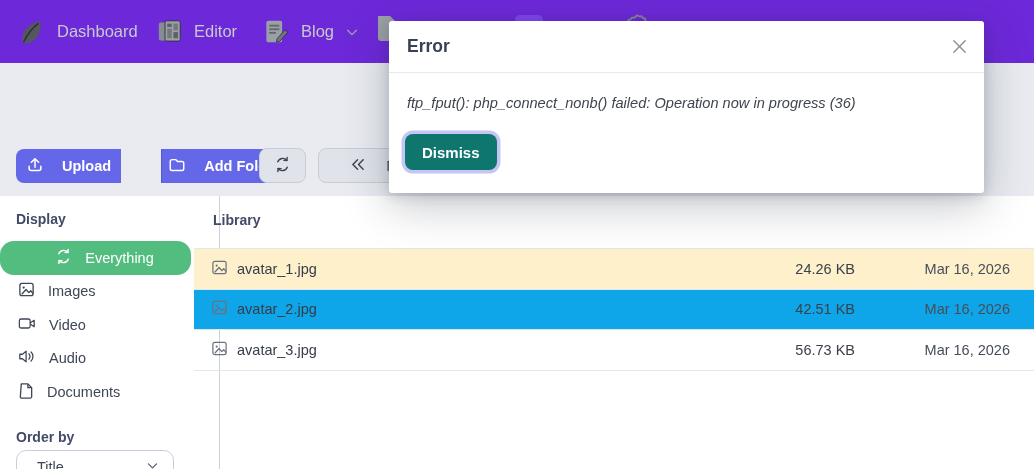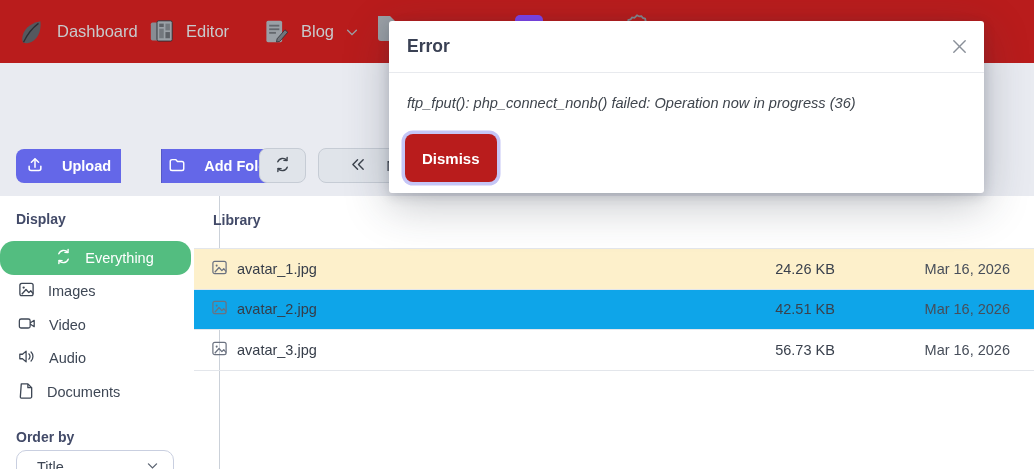--- a/index.html
+++ b/index.html
@@ -1,20 +1,20 @@
 <!DOCTYPE html>
 <html><head>
 <meta charset="utf-8">
 <style>
   * { box-sizing: border-box; margin: 0; padding: 0; }
   html,body { width:1034px; height:469px; overflow:hidden; }
   body { position:relative; background:#e9ebf1; font-family:"Liberation Sans", sans-serif; }
 
   
-  .nav { position:absolute; top:0; left:0; width:1034px; height:63px; background:#b91c1c; z-index:5; }
+  .nav { position:absolute; top:0; left:0; width:1034px; height:63px; background:#6d28d9; z-index:5; }
   .nav-item { position:absolute; top:0; height:63px; display:flex; align-items:center; gap:11px;
               color:#c8cacc; font-size:16.5px; cursor:pointer; }
   .nav-item svg { display:block; }
   .nav-partial { position:absolute; top:12px; }
 
   
   .toolbar-area { position:absolute; top:63px; left:0; width:1034px; height:133px; background:#e9ebf1; }
   .btn { position:absolute; display:flex; align-items:center; justify-content:center; gap:18px;
          font-size:14.5px; font-weight:700; cursor:pointer; border:none; }
   .btn-primary { background:#6467e8; color:#fff; height:34px; top:86px; }
@@ -43,51 +43,51 @@
                     cursor:pointer; }
 
   .main { position:absolute; top:0; left:194px; width:840px; height:273px; }
   .library-title { position:absolute; left:19px; top:16px; font-size:14px; font-weight:700; color:#424a68; }
   .table { position:absolute; top:52px; left:0; width:840px; border-top:1px solid #e3e6eb; }
   .trow { height:40.5px; display:flex; align-items:center; padding:0 24px 0 17px;
           border-bottom:1px solid #e3e6eb; font-size:14.5px; color:#363d49; cursor:pointer; }
   .trow.selected { background:#fdf0cb; }
   .trow.striped { background:#0ea5e9; }
   .trow .fname { flex:1 1 auto; margin-left:9px; }
-  .trow .fsize { width:100px; text-align:center; color:#3a414d; }
+  .trow .fsize { width:100px; text-align:right; color:#3a414d; }
   .trow .fdate { width:155px; text-align:right; color:#474e5a; }
 
   
   .modal { position:absolute; left:389px; top:21px; width:595px; height:172px; background:#fff;
            border-radius:3px; box-shadow:0 12px 45px rgba(40,45,60,.28), 0 3px 12px rgba(40,45,60,.18);
            z-index:50; }
   .modal-title { position:absolute; left:18px; top:15px; font-size:17.5px; font-weight:600; color:#3a4154; }
   .modal-close { position:absolute; right:12px; top:12px; width:26px; height:26px; display:flex;
                  align-items:center; justify-content:center; cursor:pointer; background:none; border:none; }
   .modal-divider { position:absolute; left:0; top:51px; width:595px; height:1px; background:#e8eaee; }
   .modal-msg { position:absolute; left:18px; top:74px; font-size:14.6px; color:#3f454d;font-style:italic; }
-  .btn-dismiss { position:absolute; left:16px; top:113px; height:48px; padding:8px 17px; background:#b91c1c;
+  .btn-dismiss { position:absolute; left:16px; top:113px; height:36px; padding:8px 17px; background:#0f766e;
                  color:#fff; font-size:15px; font-weight:700; border:none; border-radius:8px;
                  box-shadow:0 0 0 3.5px #c5c6f6; cursor:pointer; }
 </style>
 </head>
 <body>
 
 <div class="nav">
   <div class="nav-item" style="left:16px;">
     <span>
       <svg width="30" height="30" viewBox="0 0 32 32">
           <path d="M26 4.5C14 7 7.2 14 6.6 22.8c-.1 1.6.2 3.1.9 4.3 1.8.9 3.8 1 5.8.6C22.5 25.6 27.4 15.5 26 4.5z" fill="#54585e"></path>
           <path d="M8 27C12 18.5 17.5 11.5 24 6.8" stroke="#2b2e33" stroke-width="1.4" fill="none"></path>
         </svg>
     </span>
     <span>Dashboard</span>
   </div>
 
-  <div class="nav-item" style="left:148px;">
+  <div class="nav-item" style="left:156px;">
     <span>
       <svg width="27" height="27" viewBox="0 0 24 24">
           <rect x="2.5" y="4" width="13" height="16" rx="1.5" fill="#878c93"></rect>
           <rect x="8" y="2.5" width="13.5" height="18" rx="1.5" fill="#9aa0a6" stroke="#2b2e33" stroke-width="0.8"></rect>
           <rect x="10" y="5" width="4" height="3" fill="#2b2e33" opacity=".55"></rect>
           <rect x="15.5" y="5" width="4" height="6" fill="#2b2e33" opacity=".35"></rect>
           <rect x="10" y="9.5" width="4" height="8.5" fill="#2b2e33" opacity=".35"></rect>
           <rect x="15.5" y="12.5" width="4" height="5.5" fill="#2b2e33" opacity=".55"></rect>
         </svg>
     </span>

